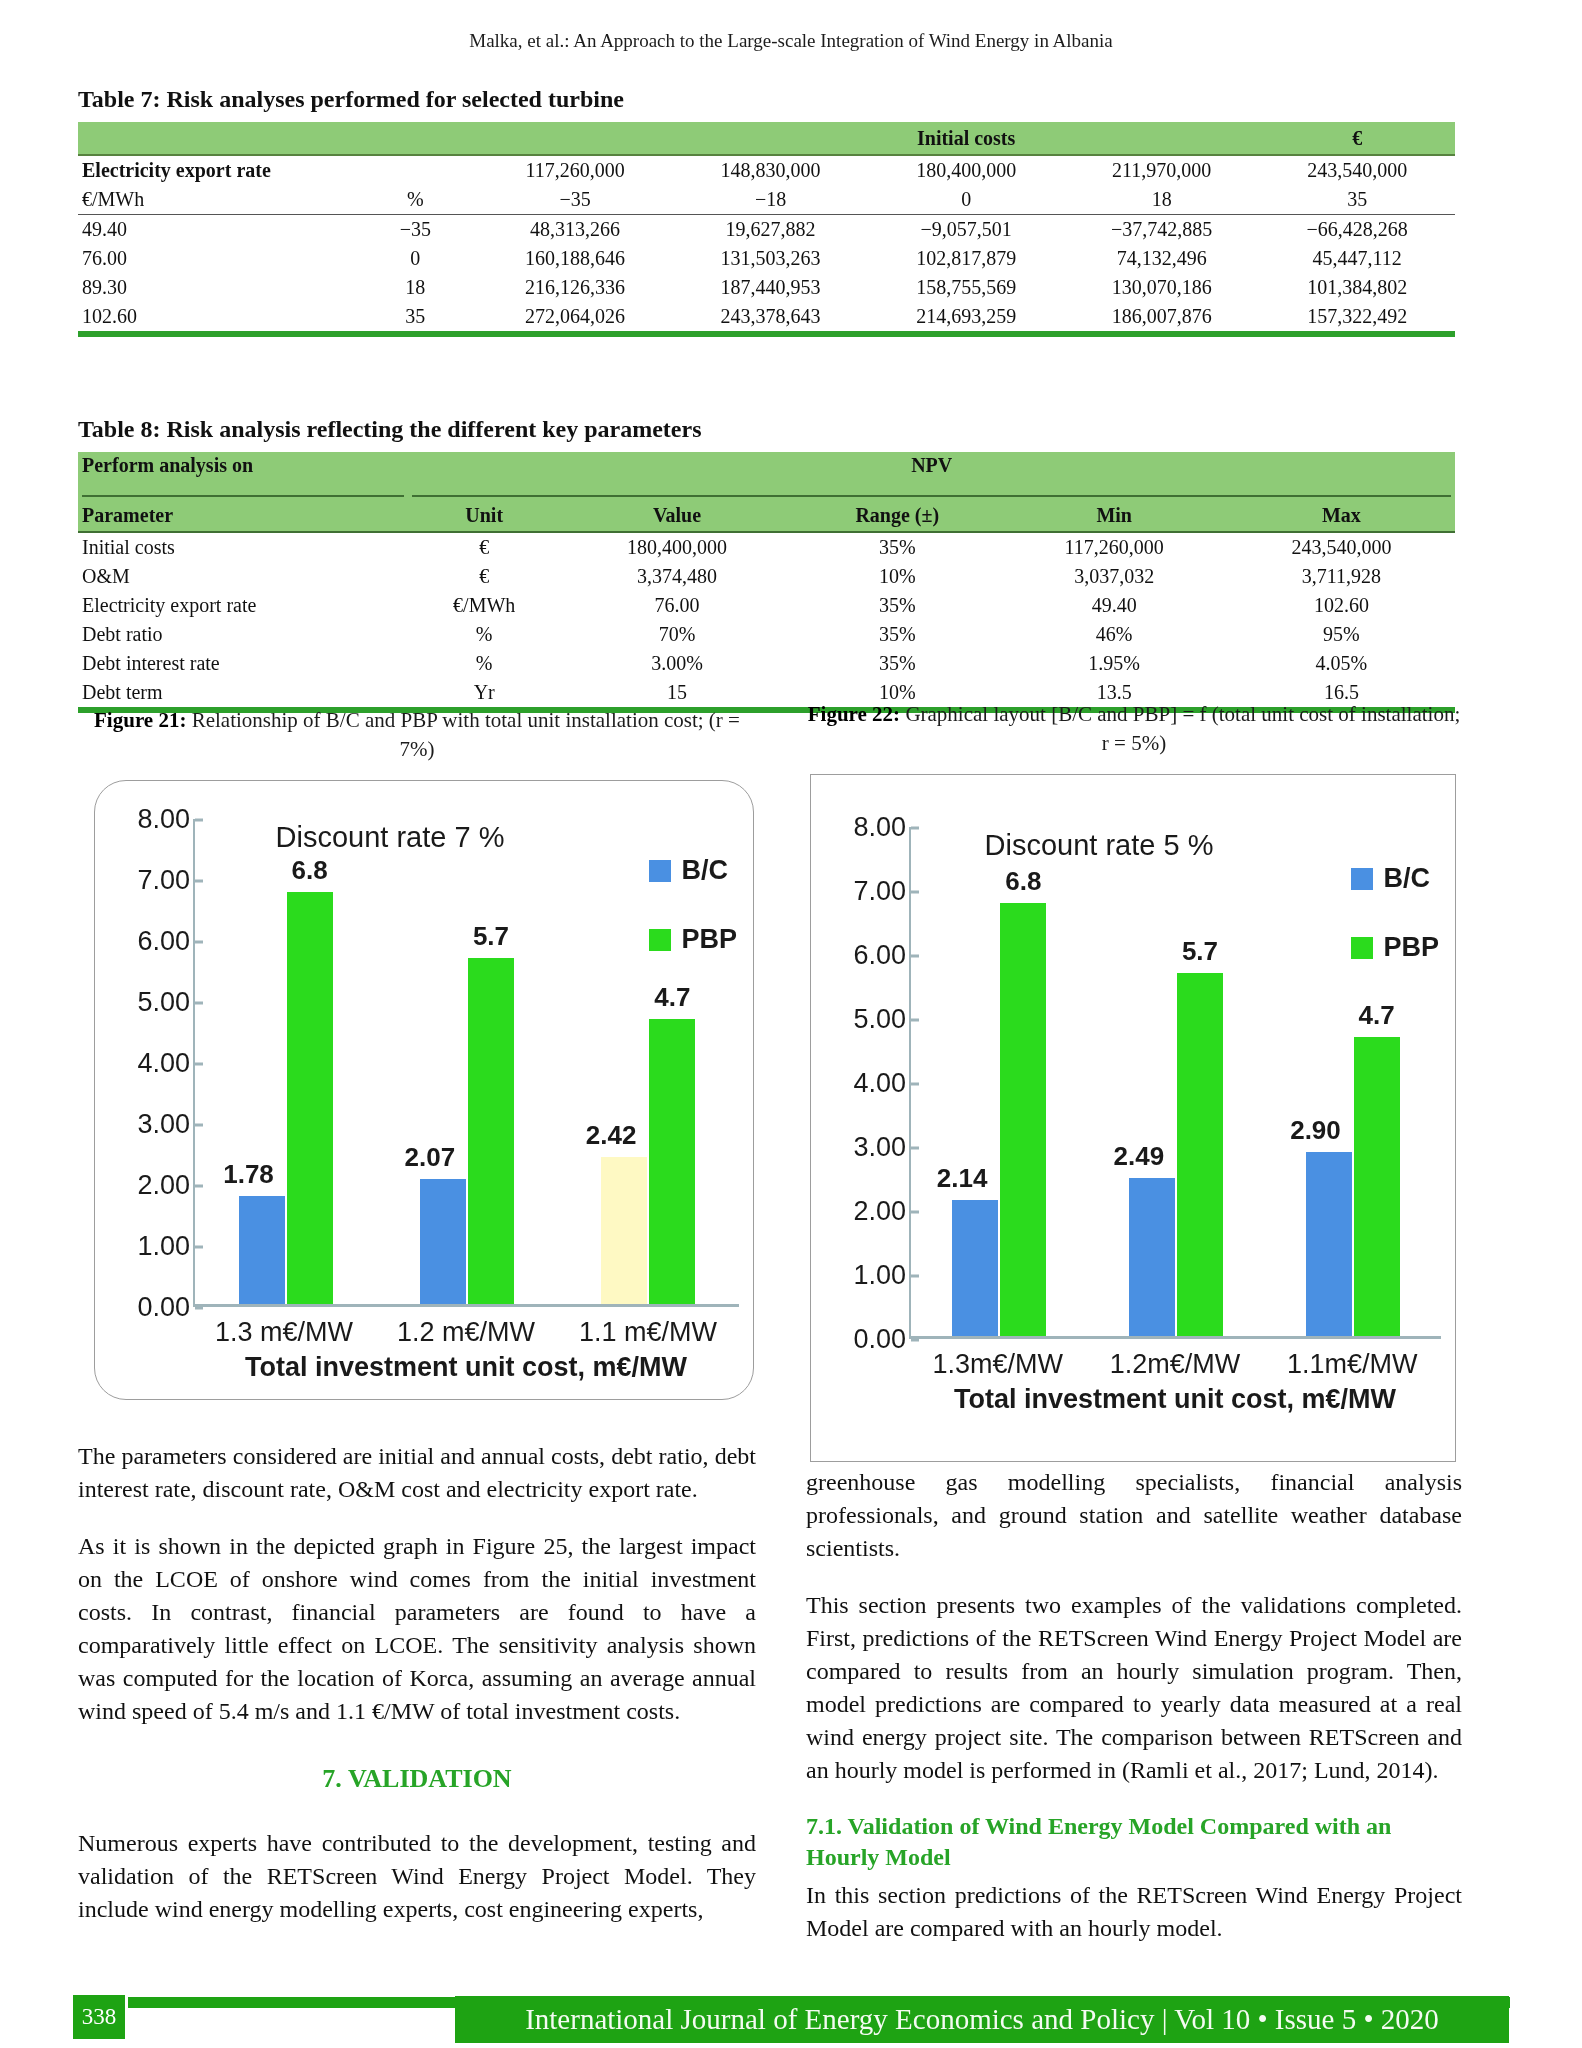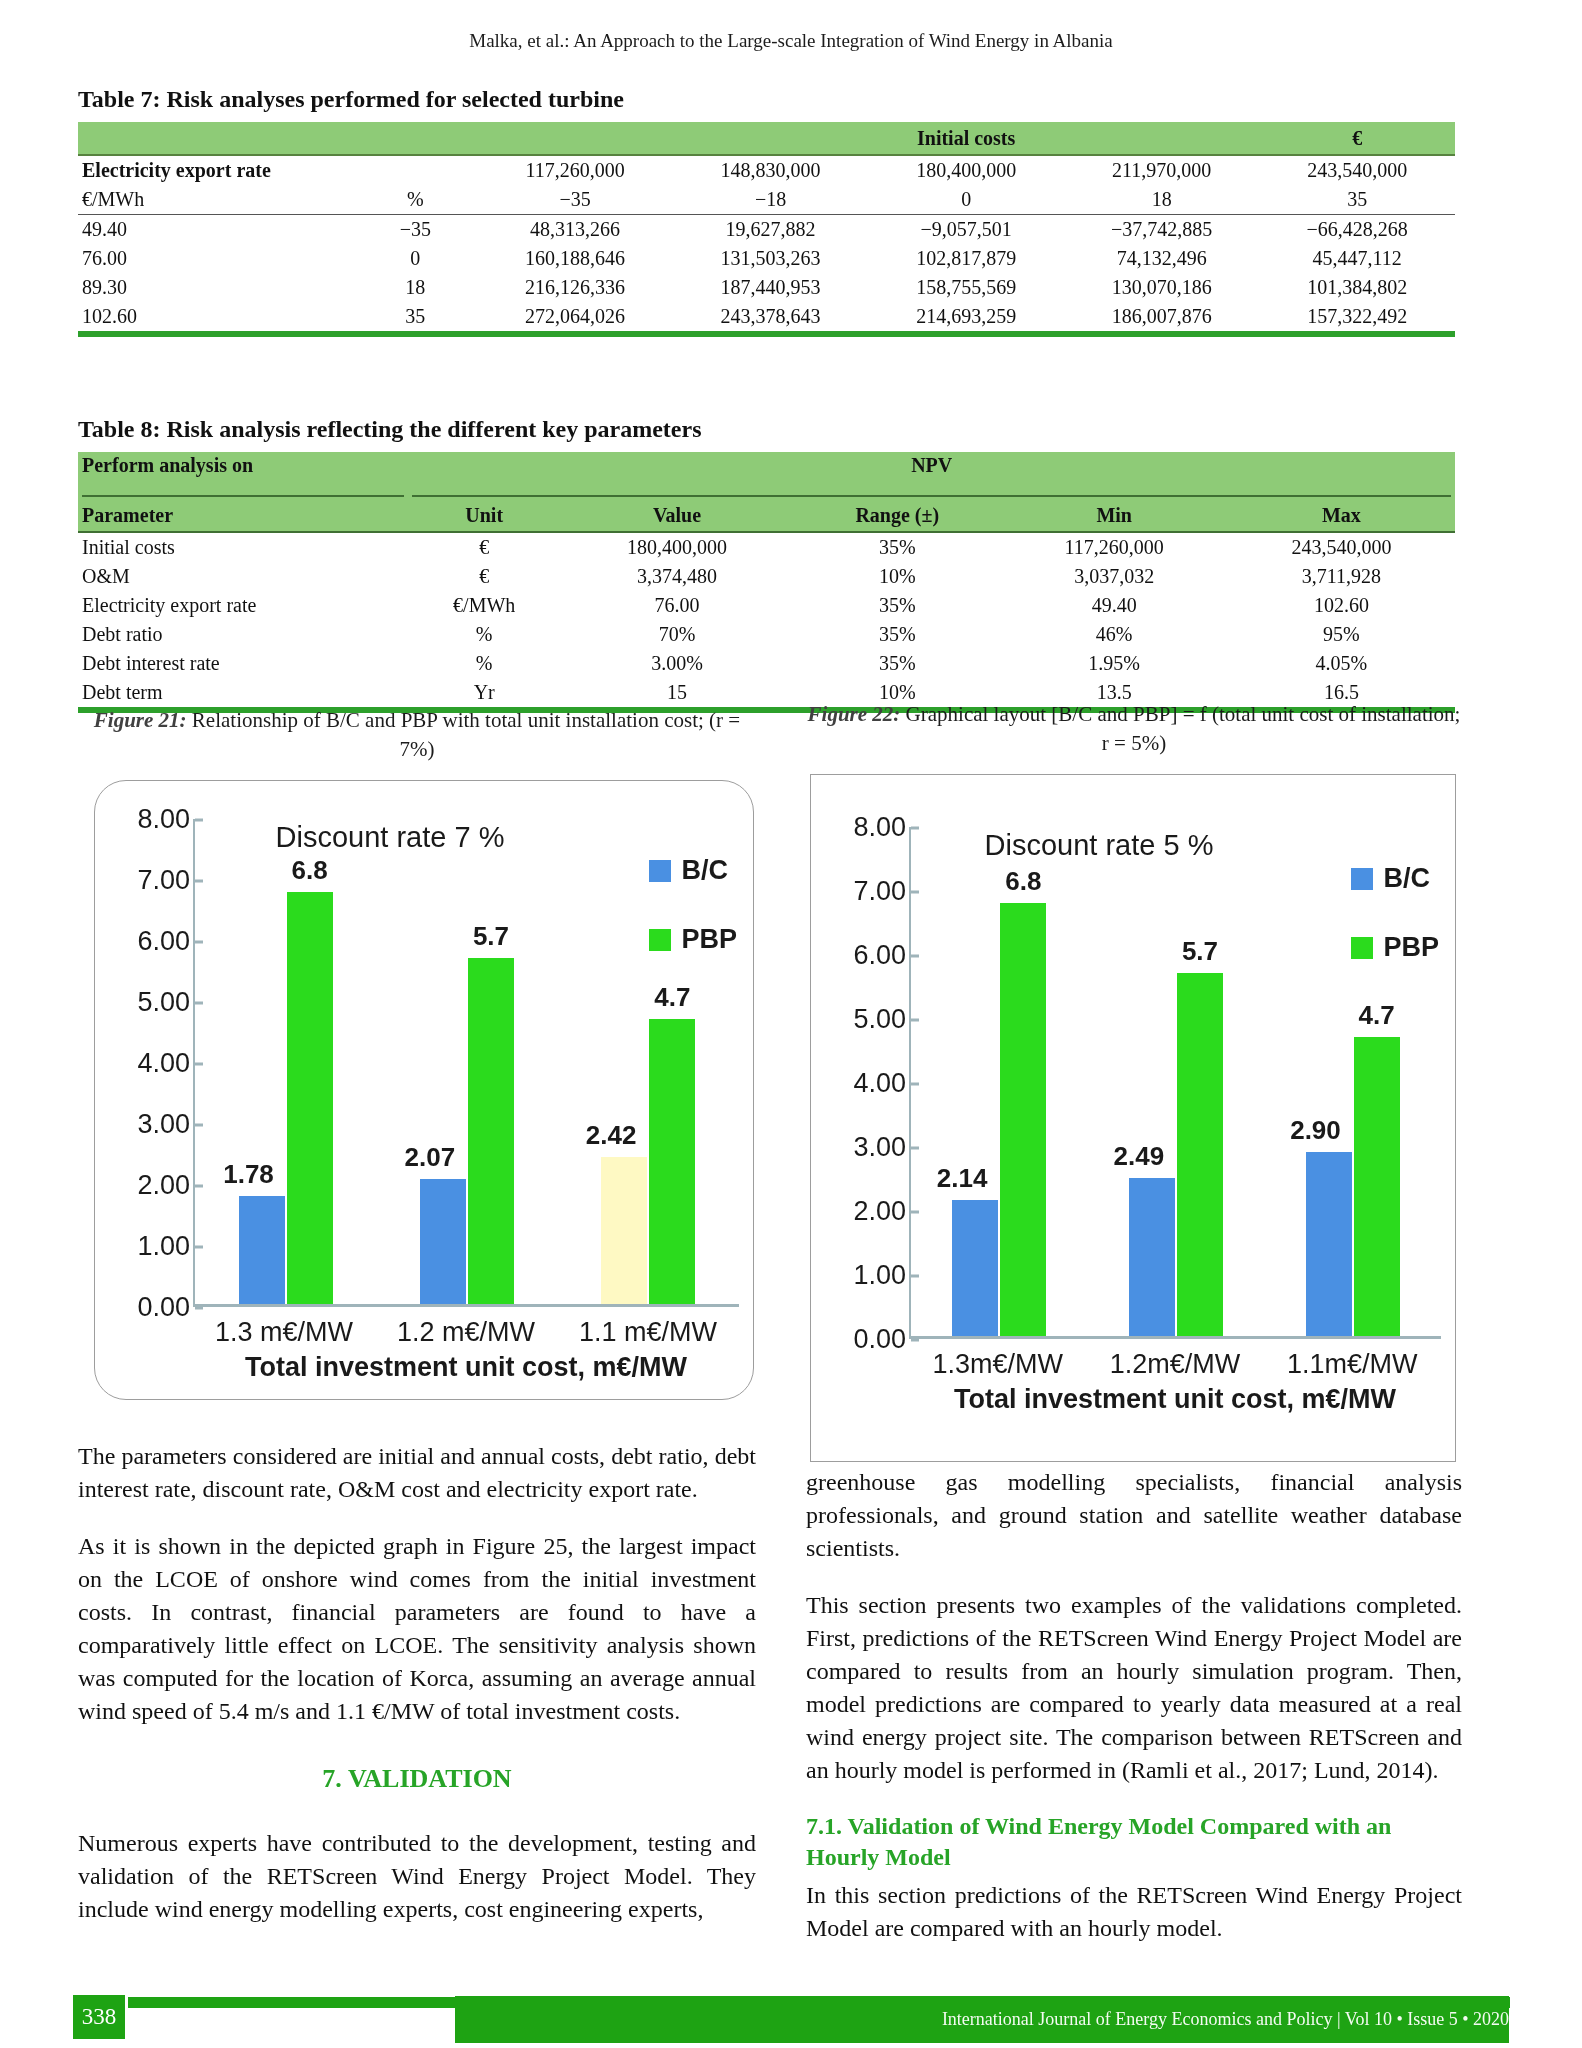--- a/index.html
+++ b/index.html
@@ -25,21 +25,21 @@
   #table8 tr.bandA td { height:30px; }
   #table8 tr.bandB th { height:28px; border-bottom:2px solid #3f6f33; }
   #table8 .underline { border-bottom:2px solid #3f6f33; padding-bottom:18px; }
   #table8 tr.bandA td.npv-cell { font-weight:700; }
 
   
   .figcol { position:absolute; }
   .figcol-left  { left:78px;  top:706px; width:678px; }
   .figcol-right { left:806px; top:700px; width:656px; }
   .figcaption { text-align:center; font-size:21px; line-height:29px; color:#1c1c1c; }
-  .figlabel { color:#404040; font-weight:700;font-style:italic; }
+  .figlabel { color:#000000; font-weight:700; }
   .figure-box { border:1px solid #9d9d9d; background:#fff; box-sizing:border-box;
                 padding:12px 10px 10px 12px; margin-top:16px; }
   .figcol-left  .figure-box { width:660px; height:620px; margin-left:16px;border-radius:32px; }
   .figcol-right .figure-box { width:646px; height:688px; margin-left:4px; }
 
   .chart { position:relative; height:100%; font-family:"Liberation Sans", sans-serif; color:#1a1a1a; }
   .chart-title { position:absolute; top:2px; left:80px; right:150px; text-align:center;
                  font-size:29px; white-space:nowrap; }
   .chart-legend { position:absolute; top:36px; right:6px; display:flex; flex-direction:column;
                   gap:38px; align-items:flex-start; }
@@ -77,21 +77,21 @@
           margin:24px 0 6px; text-align:left; }
 
   
   .page-footer { position:absolute; top:1992px; left:0; width:100%; height:56px; }
   .footer-strip { position:absolute; left:70px; top:5px; width:1440px; height:11px; background:#1ea313; }
   .footer-pagebox { position:absolute; left:70px; top:0; width:58px; height:50px; background:#1ea313;
                     box-shadow:inset 0 0 0 3px #ffffff, inset 0 0 0 6px #1ea313;
                     display:flex; align-items:center; justify-content:center;
                     color:#fff; font-size:23px; }
   .footer-bar { position:absolute; left:455px; top:4px; width:1054px; height:47px; background:#1ea313;
-                display:flex; align-items:center; justify-content:flex-end; color:#f4fbf2; font-size:18px; }
+                display:flex; align-items:center; justify-content:center; color:#f4fbf2; font-size:29px; }
 </style>
 </head>
 <body>
 
 <div class="page">
 
   <div class="running-head">Malka, et al.: An Approach to the Large-scale Integration of Wind Energy in Albania</div>
 
   <section class="tsection sec-t7">
     <div class="tcaption"><span>Table 7:</span><span> Risk analyses performed for selected turbine</span></div>

